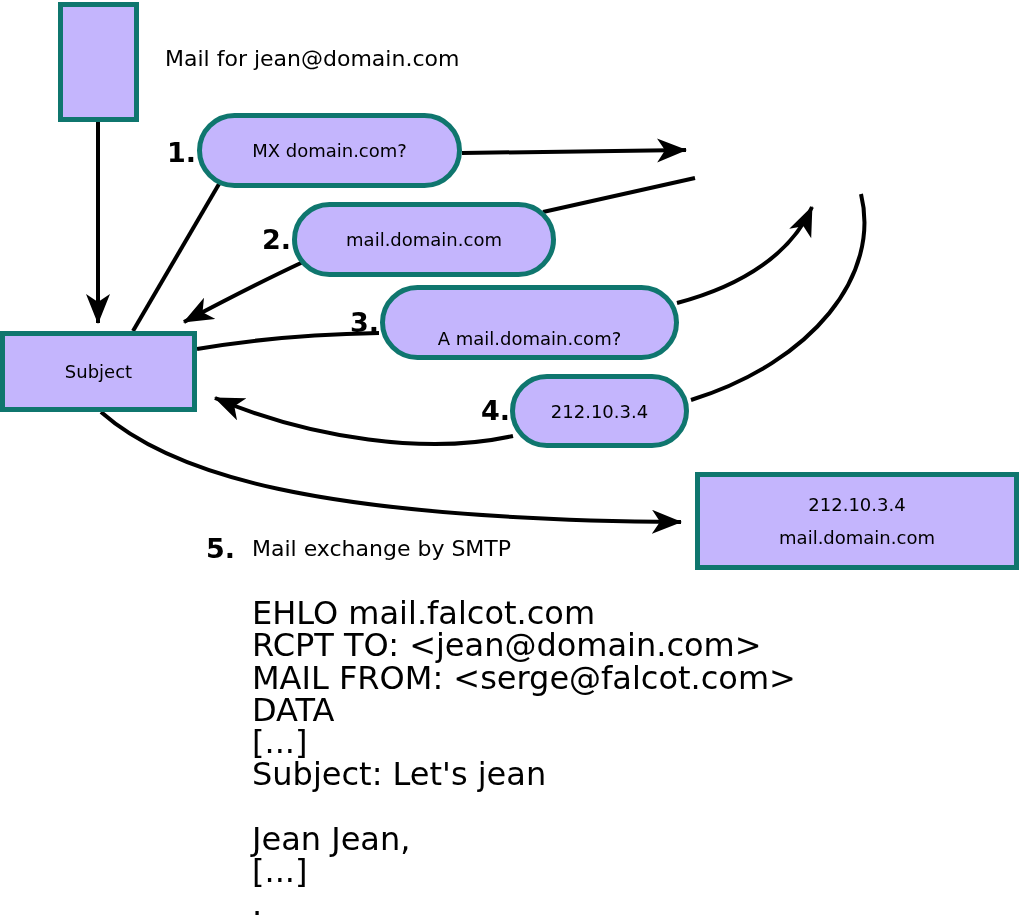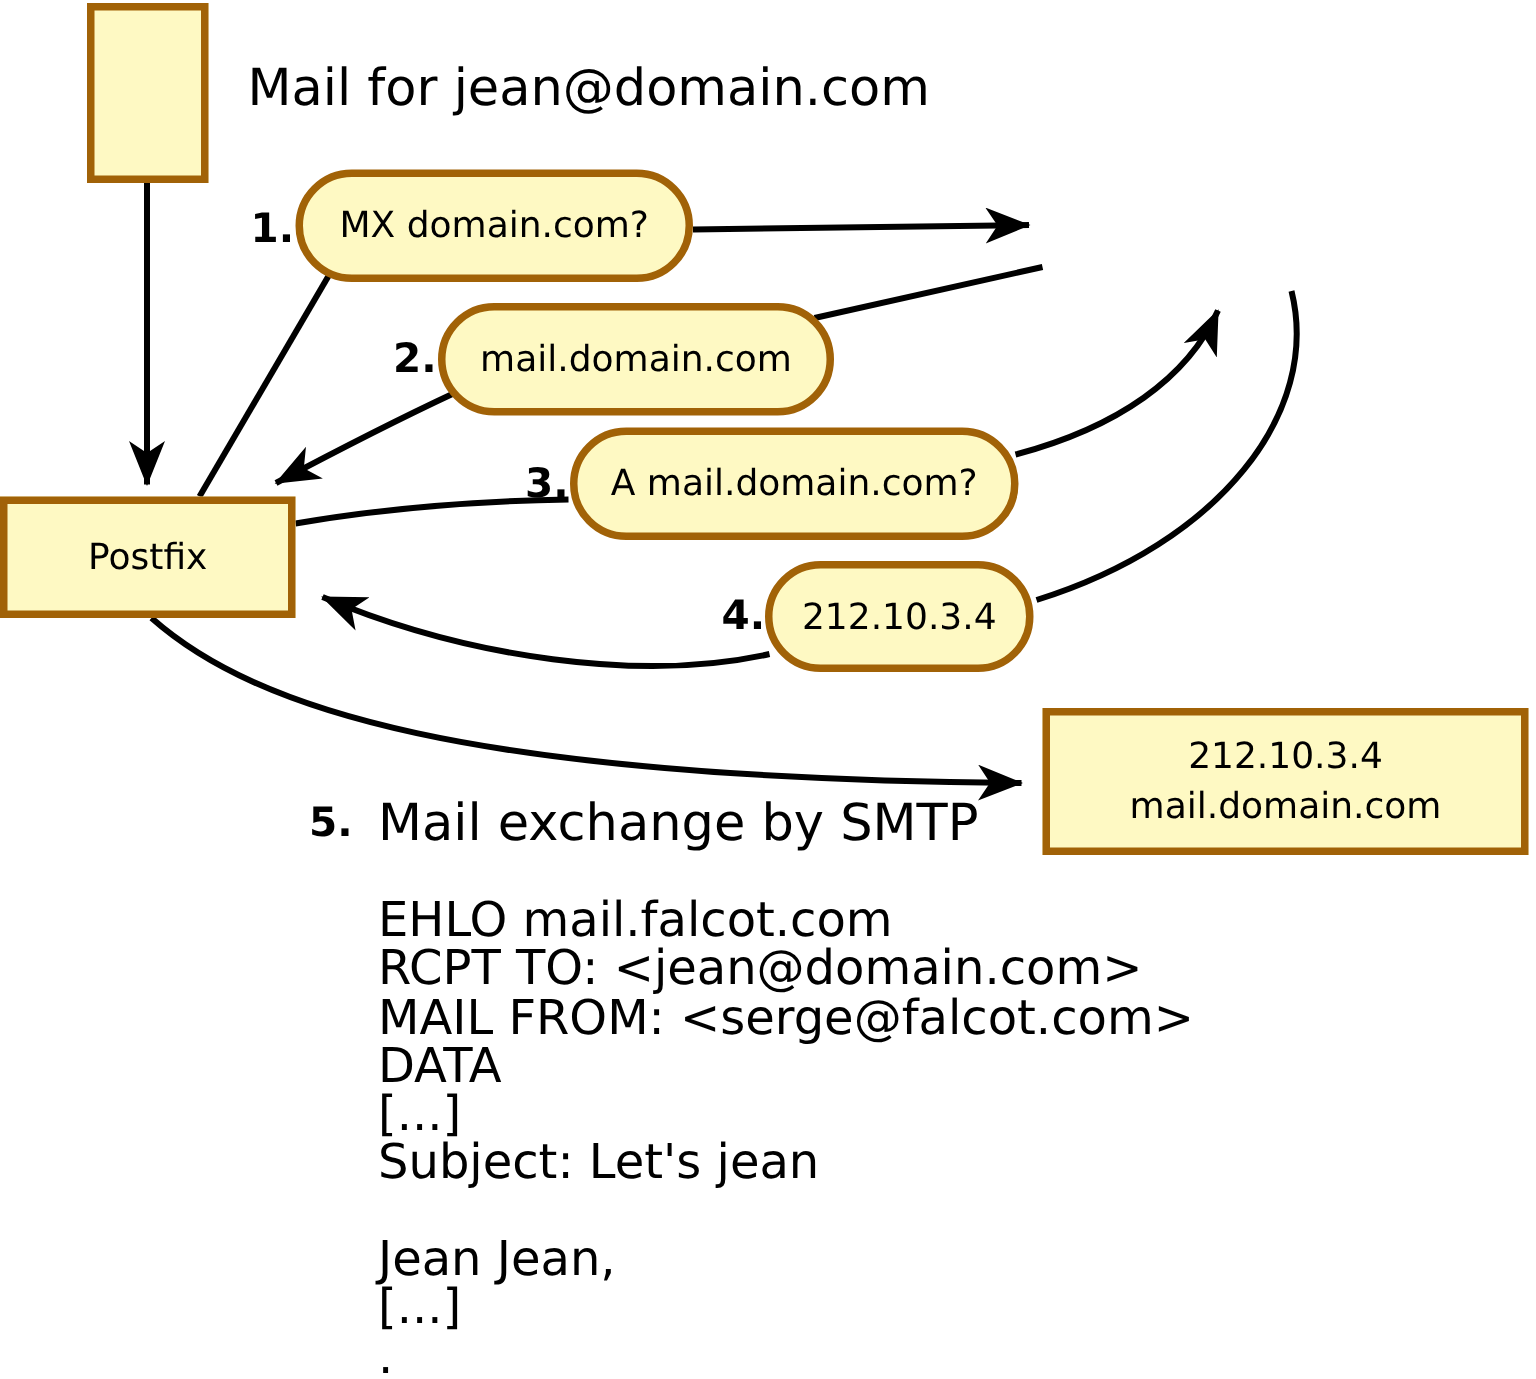--- a/index.html
+++ b/index.html
@@ -5,31 +5,31 @@
   html,body{margin:0;padding:0;}
   body{
     width:1024px;height:919px;background:#ffffff;color:#000000;
     font-family:"DejaVu Sans","Liberation Sans",sans-serif;
     position:relative;overflow:hidden;
   }
   #diagram{position:relative;width:1024px;height:919px;}
   svg.connectors{position:absolute;left:0;top:0;z-index:1;}
   .node{
     position:absolute;z-index:2;box-sizing:border-box;
-    border:5px solid #a16207;background:#fef9c3;
+    border:5px solid #0f766e;background:#c4b5fd;
     display:flex;align-items:center;justify-content:center;
-    font-size:24px;text-align:center;line-height:33px;
+    font-size:18px;text-align:center;line-height:33px;
   }
   .pill{border-radius:40px;}
   .num{
     position:absolute;z-index:3;font-weight:bold;font-size:27px;line-height:28px;
     white-space:nowrap;
   }
   .note{
-    position:absolute;z-index:3;font-size:34px;line-height:30px;white-space:nowrap;
+    position:absolute;z-index:3;font-size:22px;line-height:30px;white-space:nowrap;
   }
   .smtp-block{position:absolute;z-index:3;font-size:32px;}
   .smtp-line{height:32.3px;line-height:32.3px;white-space:pre;}
   .mail-lines{display:flex;flex-direction:column;}
 </style>
 </head>
 <body>
 
 <div id="diagram">
 
@@ -51,21 +51,21 @@
       <path d="M 513 436 C 428 455 312 439 215 398" marker-end="url(#ah)"></path>
       <path d="M 101 412 C 170 473 310 519 681 522" marker-end="url(#ah)"></path>
     </g>
   </svg>
 
   <div class="node" style="left:58px;top:2px;width:81px;height:120px;"></div>
 
   <div class="note" style="left:165px;top:44px;">Mail for jean@domain.com</div>
 
   <div class="node" style="left:0px;top:331px;width:197px;height:81px;">
-    <span>Postfix</span>
+    <span>Subject</span>
   </div>
 
 
   <div class="node" style="left:695px;top:472px;width:324px;height:98px;">
     <span class="mail-lines">
       <span>212.10.3.4</span>
       <span>mail.domain.com</span>
     </span>
   </div>
 
@@ -73,21 +73,21 @@
   <div class="node pill" style="left:197px;top:113px;width:265px;height:75px;">
     <span>MX domain.com?</span>
   </div>
 
   <div class="num" style="left:262px;top:226px;">2.</div>
   <div class="node pill" style="left:292px;top:202px;width:264px;height:75px;">
     <span>mail.domain.com</span>
   </div>
 
   <div class="num" style="left:350px;top:309px;">3.</div>
-  <div class="node pill" style="left:380px;top:285px;width:299px;height:75px;">
+  <div class="node pill" style="left:380px;top:285px;width:299px;height:75px;align-items:flex-end;">
     <span>A mail.domain.com?</span>
   </div>
 
   <div class="num" style="left:481px;top:397px;">4.</div>
   <div class="node pill" style="left:510px;top:374px;width:179px;height:74px;">
     <span>212.10.3.4</span>
   </div>
 
   <div class="num" style="left:206px;top:535px;">5.</div>
   <div class="note" style="left:252px;top:534px;text-align:center;">Mail exchange by SMTP</div>

